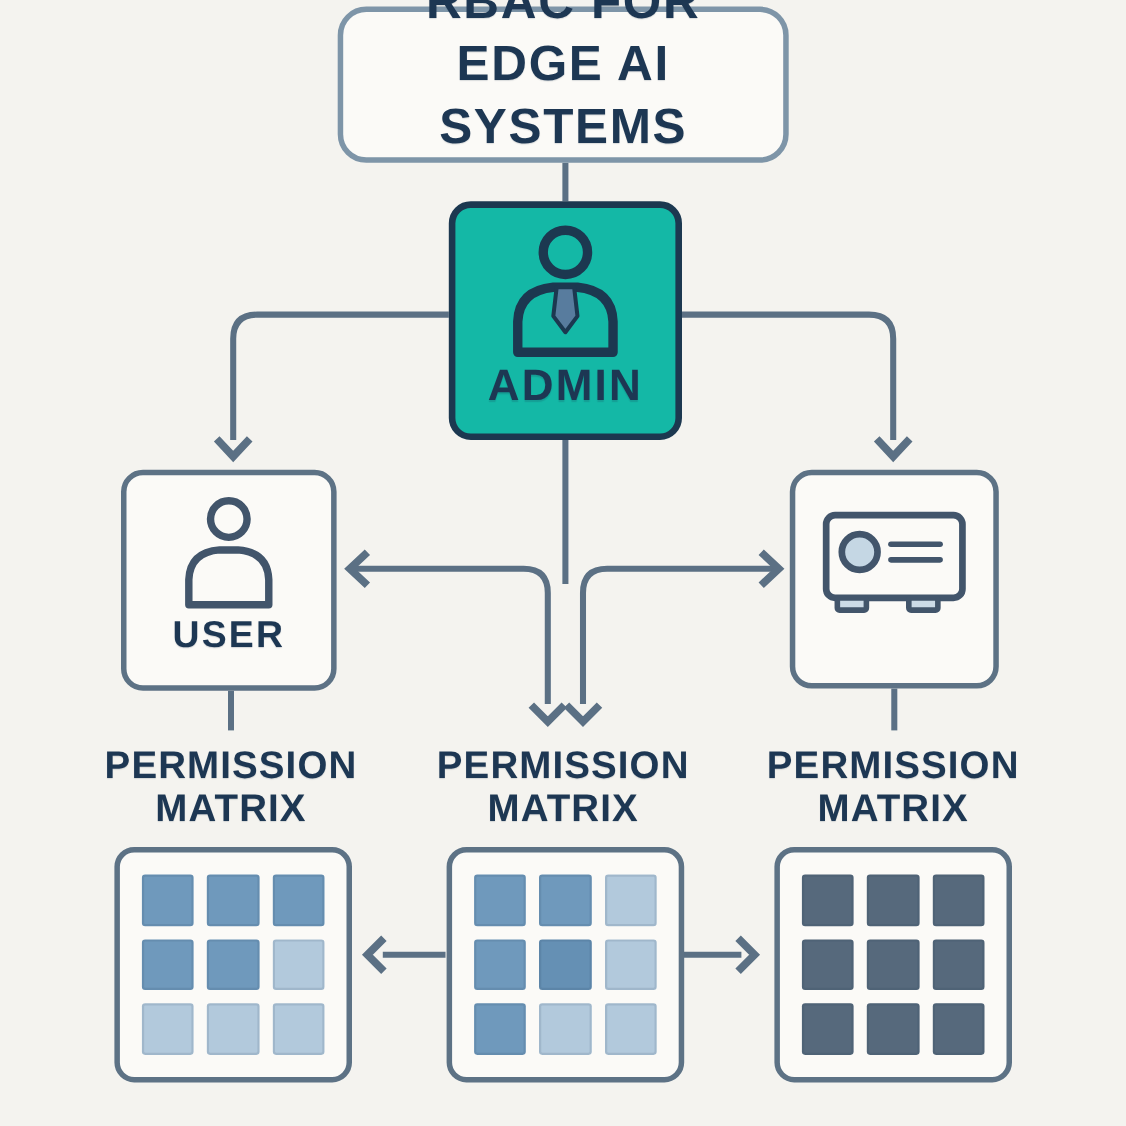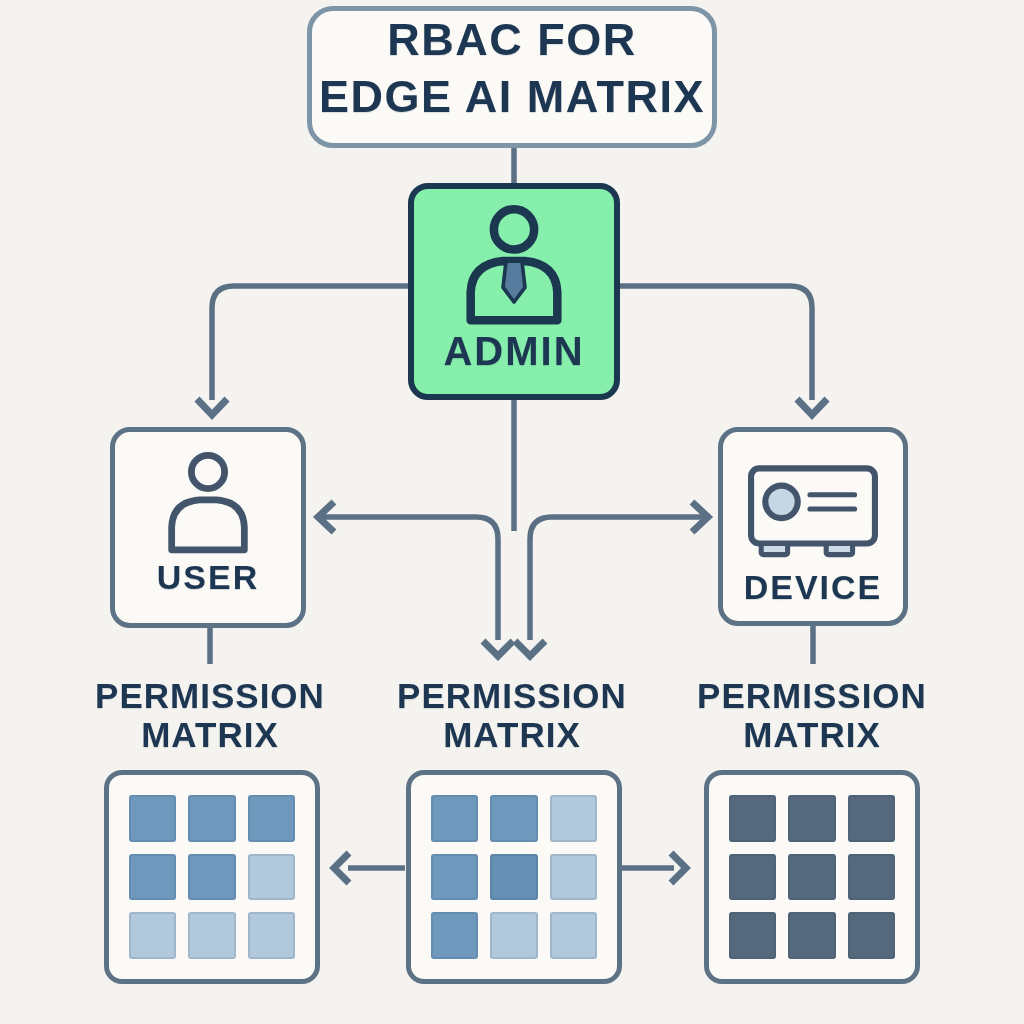--- a/index.html
+++ b/index.html
@@ -11,29 +11,29 @@
   }
   #connector-layer{position:absolute;left:0;top:0;z-index:1;}
   .node{
     position:absolute;z-index:2;box-sizing:border-box;
     display:flex;flex-direction:column;align-items:center;
     background:#fbfaf7;border-radius:20px;
   }
   .title-box{
     left:307px;top:6px;width:410px;height:142px;
     border:5px solid #7e95a8;border-radius:26px;
-    justify-content:flex-start;text-align:center;
+    justify-content:flex-end;text-align:center;
   }
   .title-line{
     font-size:45px;line-height:57px;font-weight:bold;letter-spacing:1.5px;
     text-shadow:0 1px 1px rgba(25,45,70,.15);
   }
   .admin-box{
     left:408px;top:183px;width:212px;height:217px;
-    background:#86efac;border:6px solid #1c3850;border-radius:20px;
+    background:#14b8a6;border:6px solid #1c3850;border-radius:20px;
   }
   .admin-box .icon{margin-top:14px;}
   .node-label{
     font-weight:bold;letter-spacing:2px;
     text-shadow:0 1px 1px rgba(25,45,70,.18);
   }
   .admin-box .node-label{font-size:40px;margin-top:0px;}
   .user-box{
     left:110px;top:427px;width:196px;height:201px;
     border:5px solid #5d7285;
@@ -83,21 +83,21 @@
   <path d="M210 628 V664"></path>
   <path d="M813 626 V664"></path>
   <path d="M405 868 H348"></path>
   <path stroke-width="7" d="M349 853 L334 868 L349 883"></path>
   <path d="M618 868 H674"></path>
   <path stroke-width="7" d="M671 853 L686 868 L671 883"></path>
 </svg>
 
 <div class="node title-box">
   <div class="title-line">RBAC FOR</div>
-  <div class="title-line">EDGE AI MATRIX</div>
+  <div class="title-line">EDGE AI SYSTEMS</div>
 </div>
 
 <div class="node admin-box">
   <svg class="icon" width="122" height="126" viewBox="0 0 100 103" fill="none" stroke="#1c3850" stroke-width="7">
     <circle cx="50" cy="21.5" r="16.5"></circle>
     <path stroke-linejoin="round" d="M14.5 96 L14.5 73 Q15.5 50 41 47.5 L59 47.5 Q84.5 50 85.5 73 L85.5 96 Z"></path>
     <polygon points="43.5,47.5 56.5,47.5 59,69 50,81 41,69" fill="#587c9e" stroke-width="3" stroke-linejoin="round"></polygon>
   </svg>
   <div class="node-label">ADMIN</div>
 </div>
@@ -112,21 +112,20 @@
 
 <div class="node device-box">
   <svg class="icon" width="132" height="94" viewBox="0 0 130 92" fill="none" stroke="#42556b" stroke-width="6">
     <rect x="4" y="4" width="122" height="74" rx="8" fill="#fbfaf7"></rect>
     <circle cx="34" cy="37" r="16" fill="#c5d7e4"></circle>
     <line x1="62" y1="30" x2="106" y2="30" stroke-width="5" stroke-linecap="round"></line>
     <line x1="62" y1="44" x2="106" y2="44" stroke-width="5" stroke-linecap="round"></line>
     <rect x="14" y="78" width="26" height="11" rx="2" fill="#ccdbe7" stroke-width="5"></rect>
     <rect x="78" y="78" width="26" height="11" rx="2" fill="#ccdbe7" stroke-width="5"></rect>
   </svg>
-  <div class="node-label">DEVICE</div>
 </div>
 
 <div class="perm-label" style="left:90px;top:676px;">
   <div>PERMISSION</div>
   <div>MATRIX</div>
 </div>
 <div class="perm-label" style="left:392px;top:676px;">
   <div>PERMISSION</div>
   <div>MATRIX</div>
 </div>

